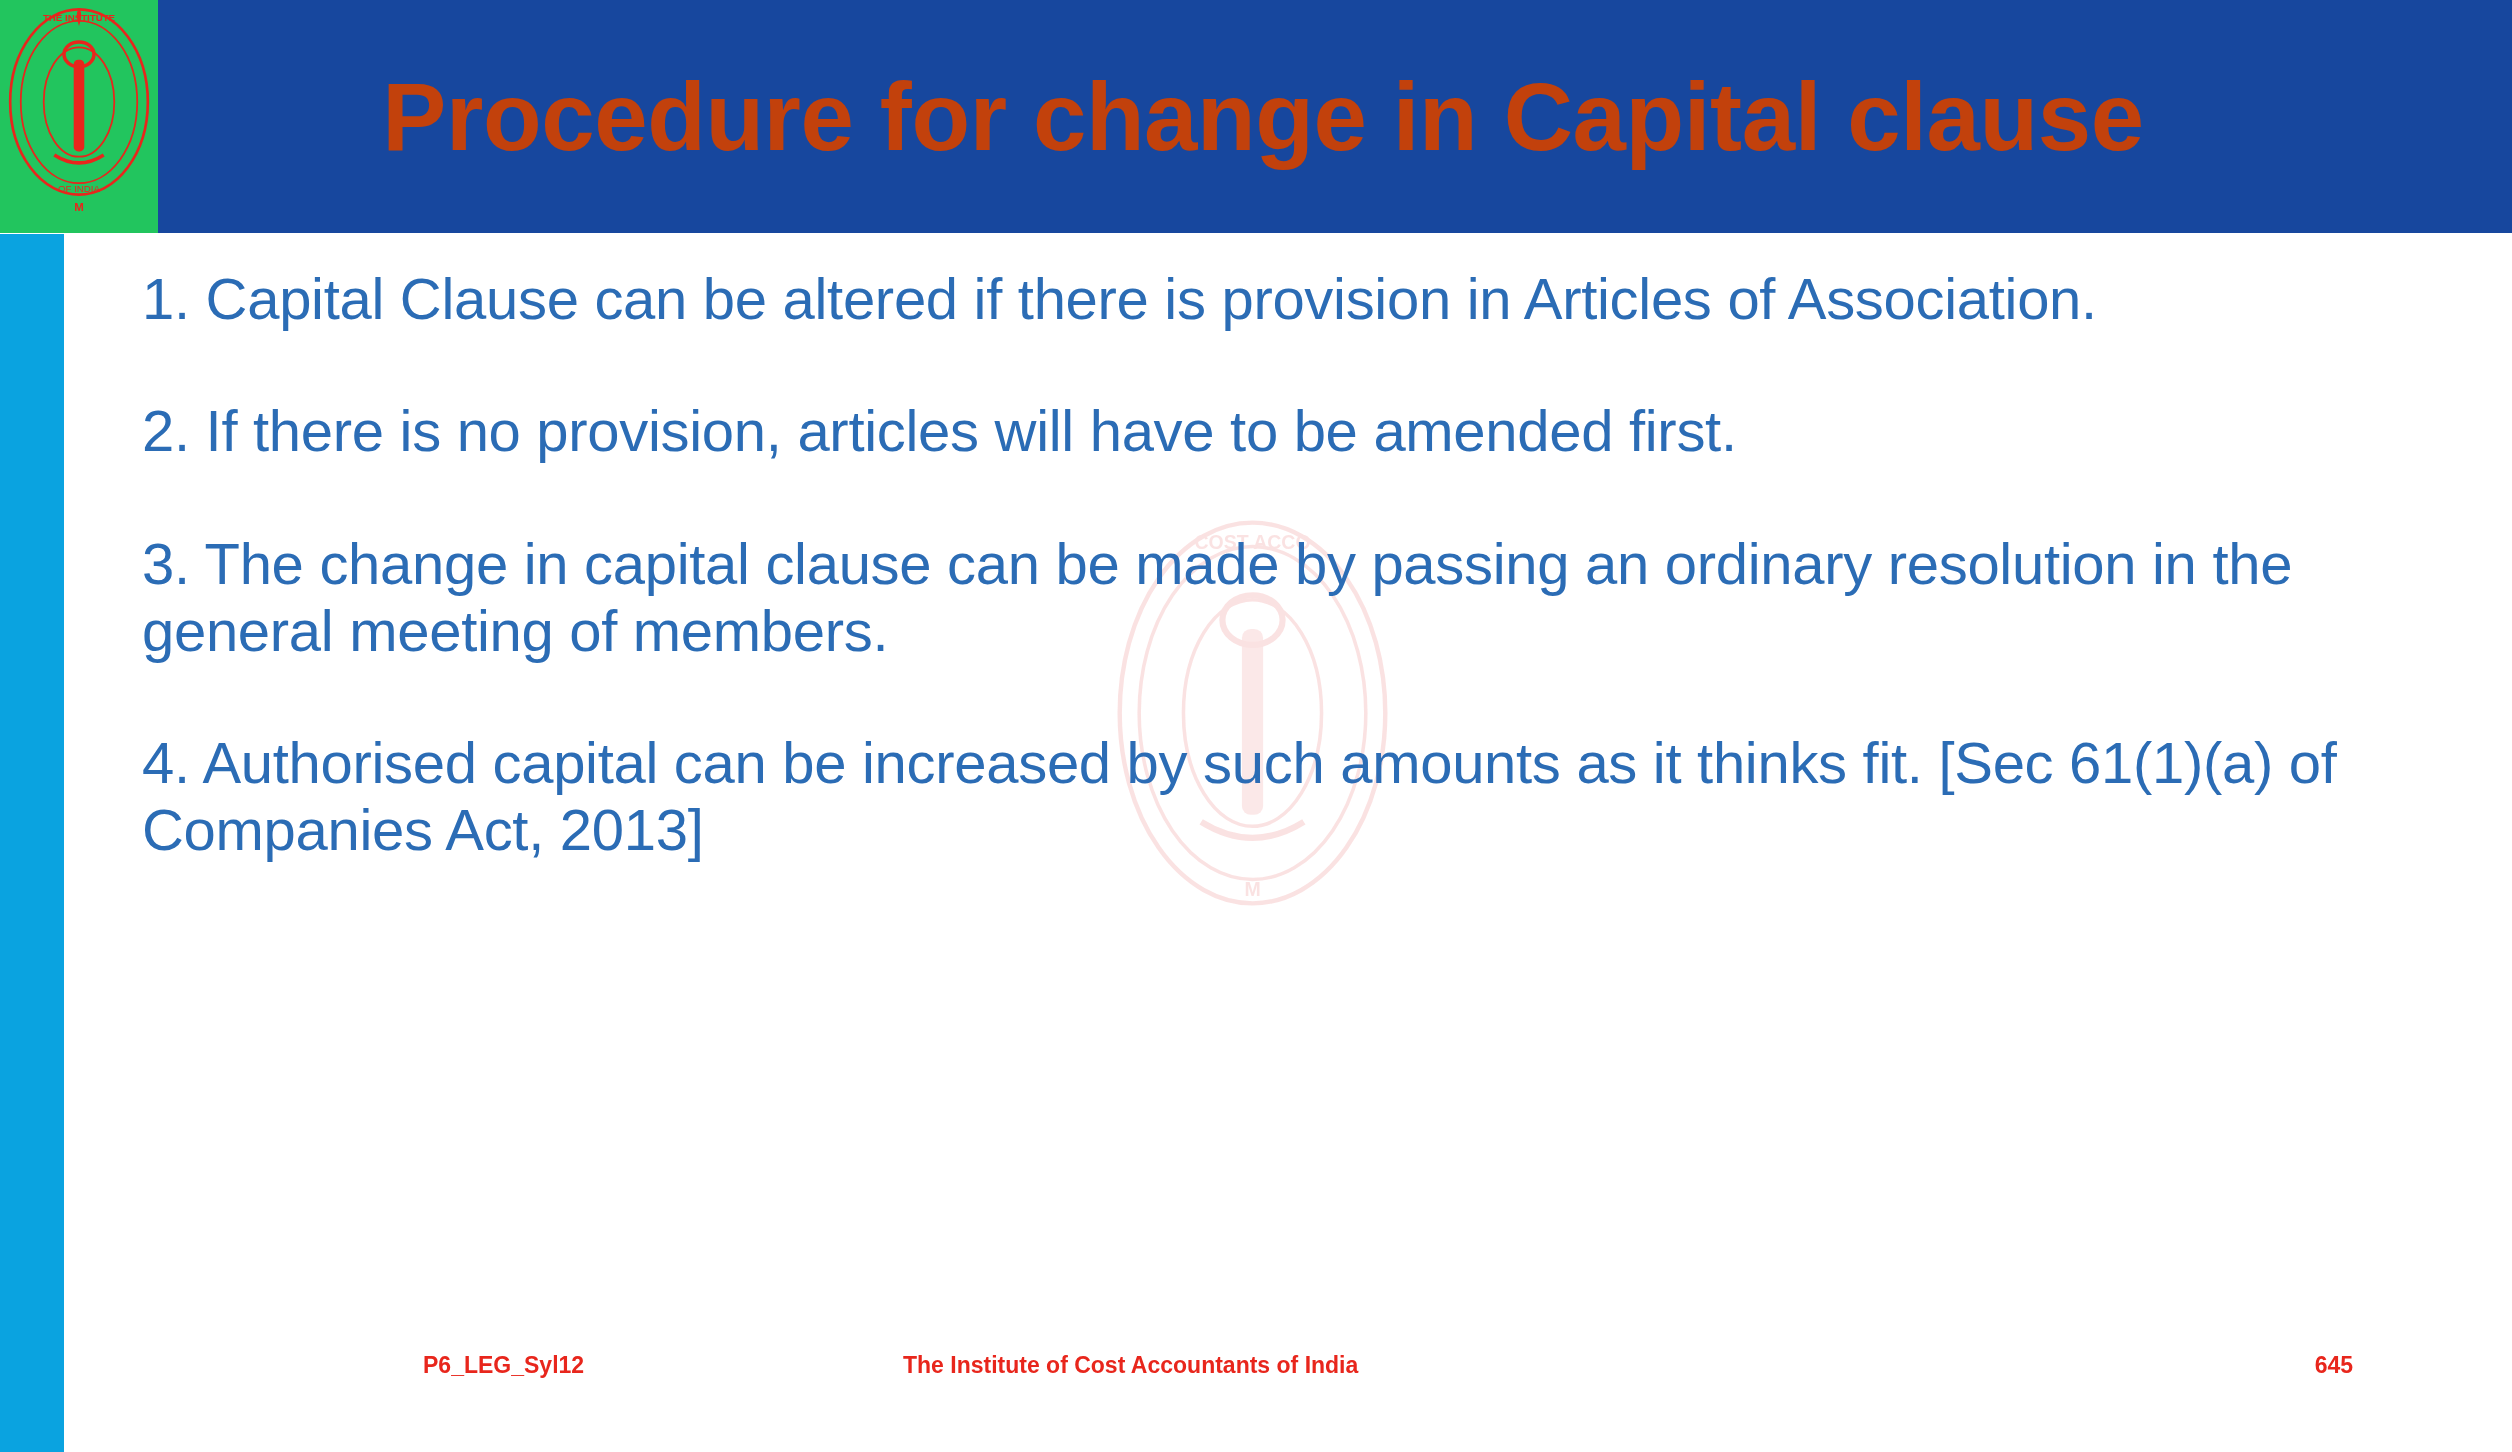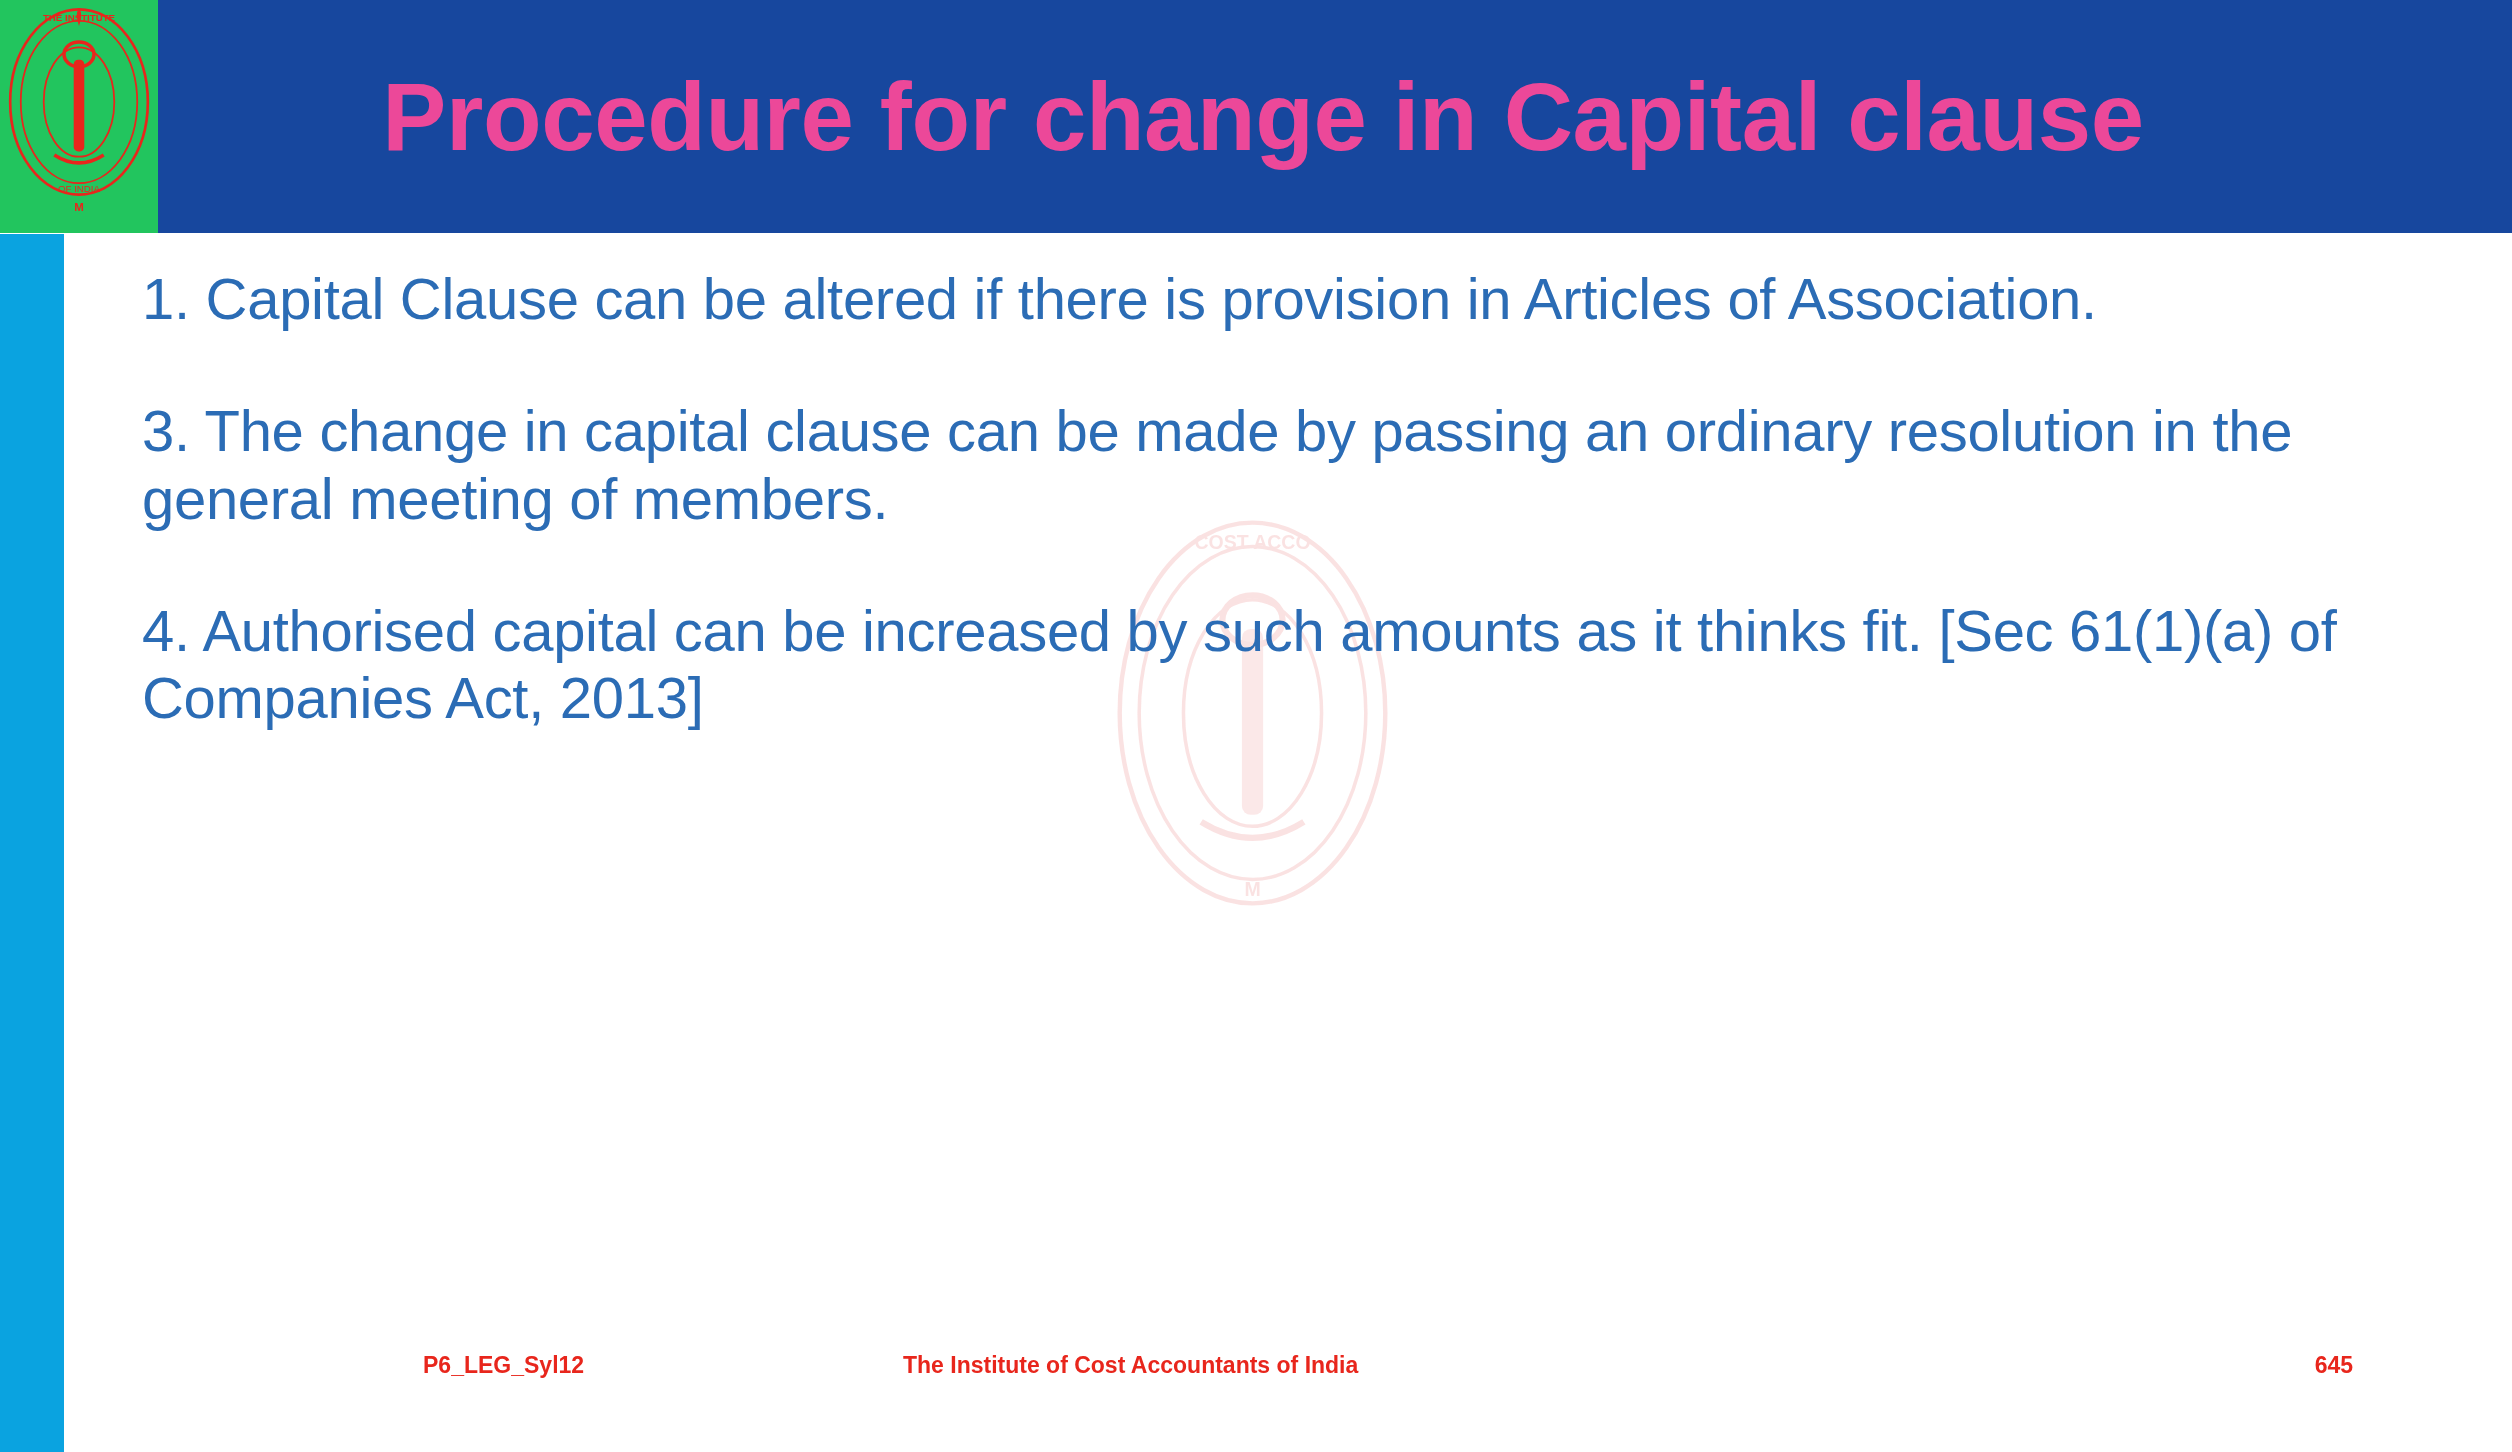--- a/index.html
+++ b/index.html
@@ -43,21 +43,21 @@
   }
   .header-title {
     position: absolute;
     left: 158px;
     top: 0;
     width: 2210px;
     height: 233px;
     display: flex;
     align-items: center;
     justify-content: center;
-    color: #ec4899;
+    color: #c2410c;
     font-size: 96px;
     font-weight: bold;
     letter-spacing: -0.4px;
     text-align: center;
     padding: 0 35px;
     box-sizing: border-box;
   }
 
   
   .logo-box {
@@ -166,20 +166,21 @@
       <rect x="158" y="150" width="24" height="210" rx="10" fill="#f5b5b5"></rect>
       <ellipse cx="170" cy="140" rx="34" ry="28" fill="none" stroke="#f0a0a0" stroke-width="7"></ellipse>
       <path d="M112 368 q58 36 116 0" fill="none" stroke="#f0a0a0" stroke-width="7"></path>
       <text x="170" y="60" fill="#f0a0a0" font-size="22" font-family="'Liberation Sans', sans-serif" text-anchor="middle" font-weight="bold">COST ACCO</text>
       <text x="170" y="452" fill="#f0a0a0" font-size="22" font-family="'Liberation Sans', sans-serif" text-anchor="middle" font-weight="bold">M</text>
     </svg>
   </div>
 
   <div class="content">
     <div class="bullet">1. Capital Clause can be altered if there is provision in Articles of Association.</div>
+    <div class="bullet">2. If there is no provision, articles will have to be amended first.</div>
     <div class="bullet">3. The change in capital clause can be made by passing an ordinary resolution in the general meeting of members.</div>
     <div class="bullet">4. Authorised capital can be increased by such amounts as it thinks fit. [Sec 61(1)(a) of Companies Act, 2013]</div>
   </div>
 
   <div class="footer">
     <span class="footer-left">P6_LEG_Syl12</span>
     <span class="footer-center">The Institute of Cost Accountants of India</span>
     <span class="footer-right">645</span>
   </div>
 

